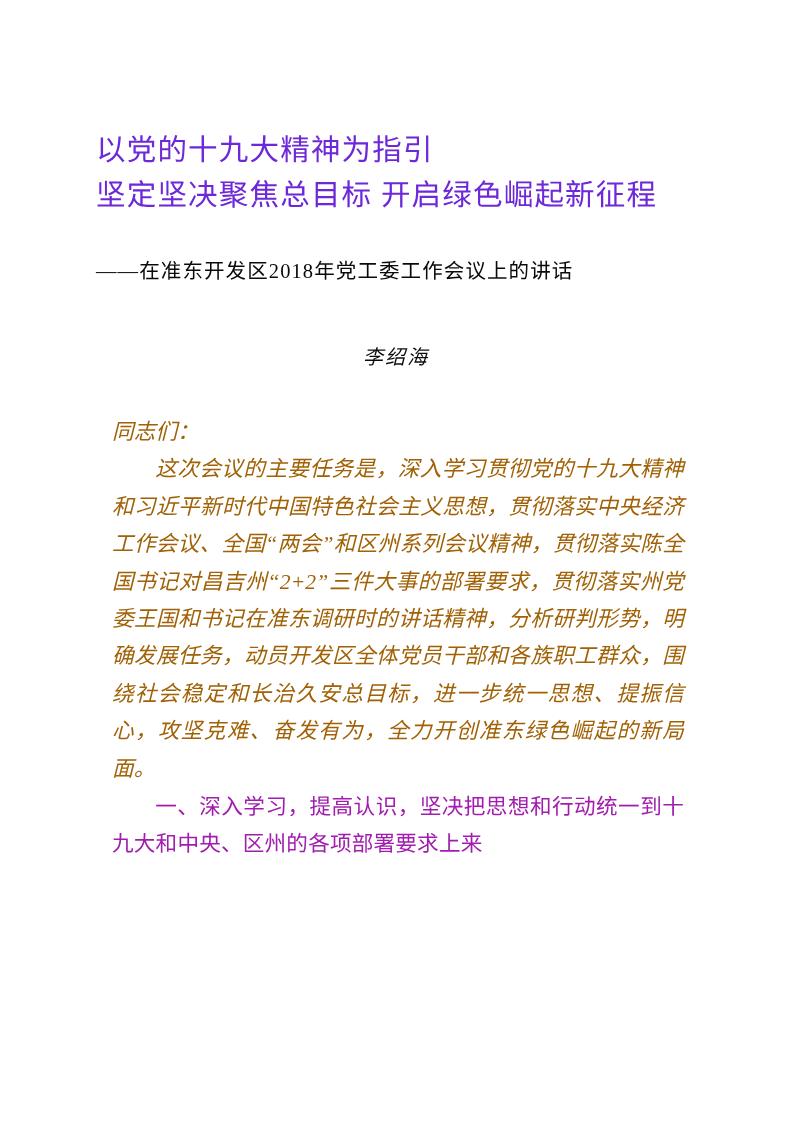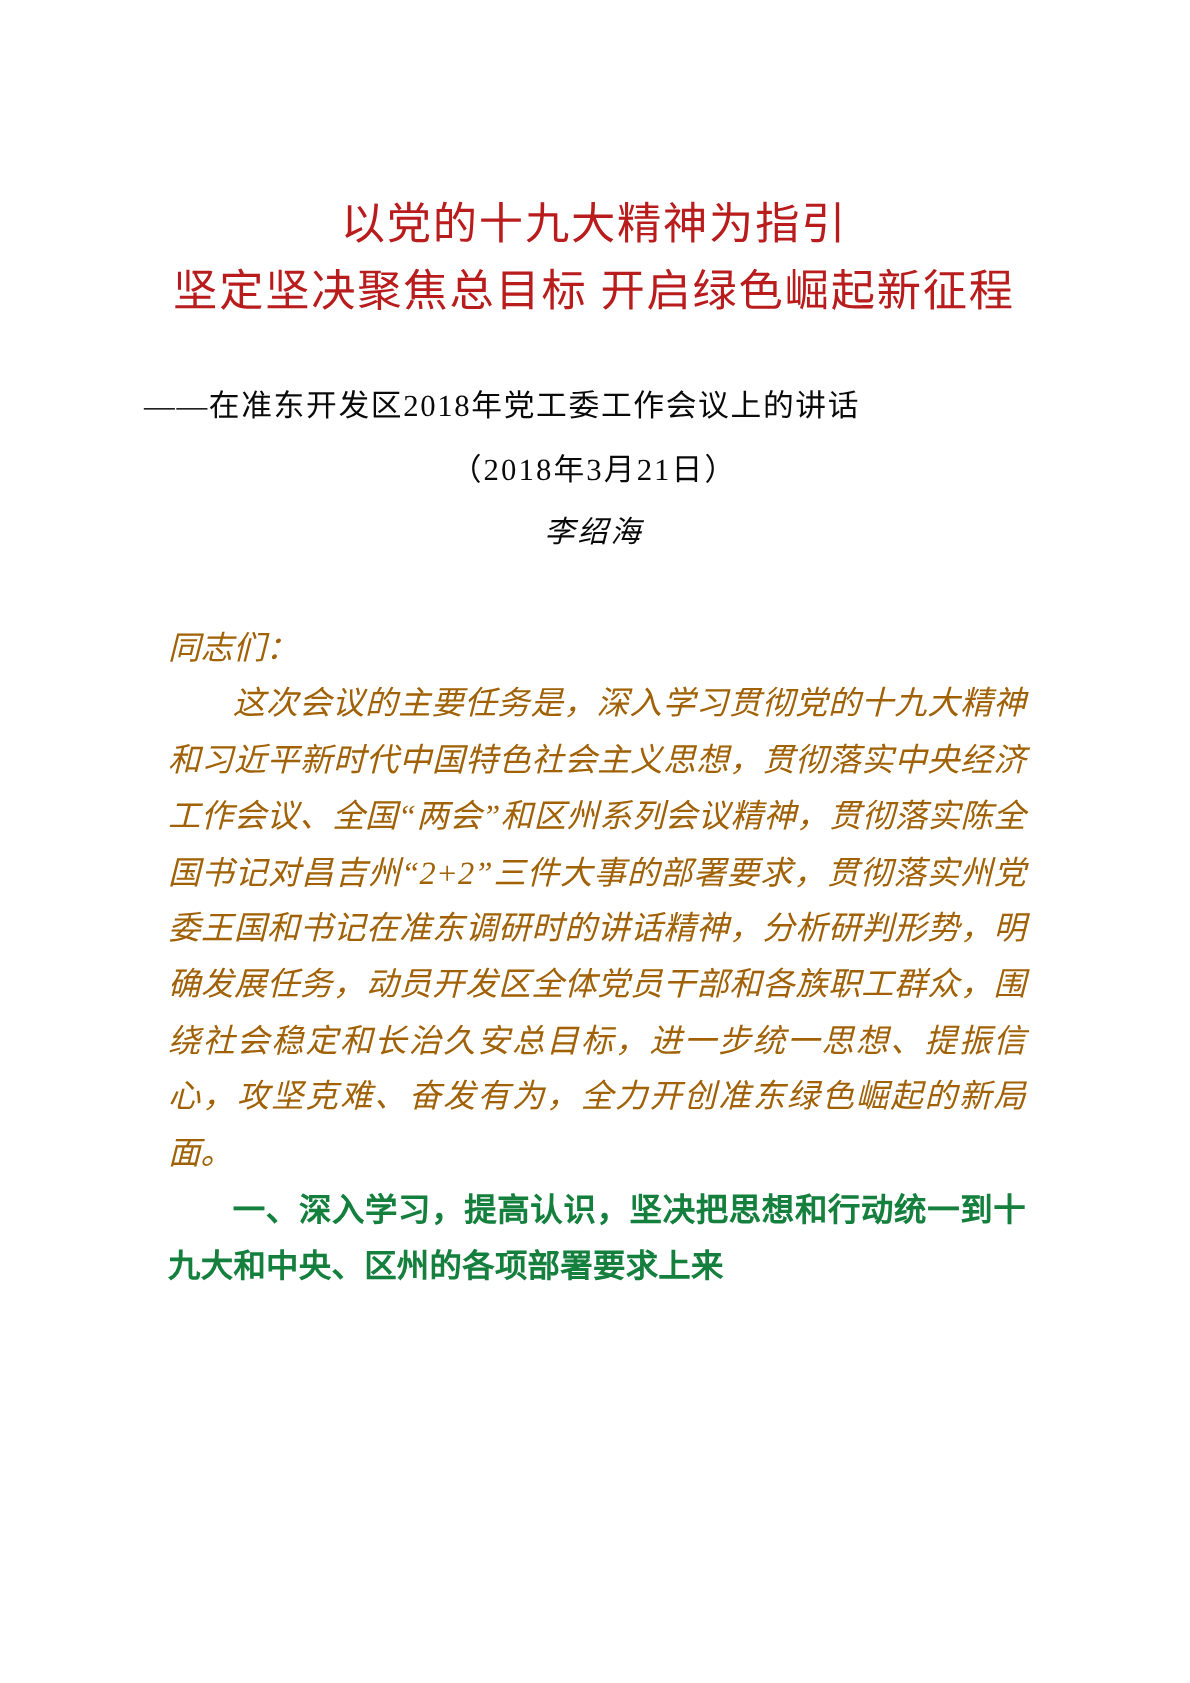--- a/index.html
+++ b/index.html
@@ -24,27 +24,27 @@
     padding: 0;
     background: #ffffff;
   }
 
   
   .doc-title {
     position: absolute;
     left: 96px;
     top: 128px;
     width: 600px;
-    text-align: center;
+    text-align: left;
     font-family: "Liberation Serif", "DejaVu Serif", serif;
     font-size: 29.5px;
     line-height: 45px;
     letter-spacing: 1.2px;
     font-weight: 400;
-    color: #b91c1c;
+    color: #6d28d9;
   }
   .doc-title .t-line {
     display: block;
     white-space: nowrap;
   }
   .doc-title .t-line.wrap {
     white-space: normal;
   }
 
   .subtitle {
@@ -72,21 +72,21 @@
     letter-spacing: 1.4px;
     color: #0a0a0a;
   }
 
   .author-line {
     position: absolute;
     left: 96px;
     top: 342px;
     width: 600px;
     text-align: center;
-    font-family: Liberation Mono, monospace;
+    font-family: Liberation Serif, serif;
     font-style: italic;
     font-size: 20px;
     line-height: 30px;
     letter-spacing: 2px;
     color: #0a0a0a;
   }
 
   
   .body-block {
     position: absolute;
@@ -112,40 +112,39 @@
     font-family: "Liberation Serif", "DejaVu Serif", serif;
     font-style: italic;
   }
 
   .para {
     text-indent: 2em;
   }
 
   .heading {
     font-family: "Liberation Sans", "DejaVu Sans", sans-serif;
-    font-weight: 700;
+    font-weight: 400;
     font-style: normal;
     text-indent: 2em;
     letter-spacing: 0.2px;
-    color: #15803d;
+    color: #a21caf;
   }
 </style>
 </head>
 <body>
 
 <div class="page">
 
   <div class="doc-title">
     <span class="t-line">以党的十九大精神为指引</span>
     <span class="t-line wrap">坚定坚决聚焦总目标 开启绿色崛起新征程</span>
   </div>
 
   <div class="subtitle">——在准东开发区2018年党工委工作会议上的讲话</div>
 
-  <div class="date-line">（2018年3月21日）</div>
 
   <div class="author-line">李绍海</div>
 
   <div class="body-block">
     <p class="salutation">同志们：</p>
     <p class="para">这次会议的主要任务是，深入学习贯彻党的十九大精神和习近平新时代中国特色社会主义思想，贯彻落实中央经济工作会议、全国“两会”和区州系列会议精神，贯彻落实陈全国书记对昌吉州“2+2”三件大事的部署要求，贯彻落实州党委王国和书记在准东调研时的讲话精神，分析研判形势，明确发展任务，动员开发区全体党员干部和各族职工群众，围绕社会稳定和长治久安总目标，进一步统一思想、提振信心，攻坚克难、奋发有为，全力开创准东绿色崛起的新局面。</p>
     <p class="heading">一、深入学习，提高认识，坚决把思想和行动统一到十九大和中央、区州的各项部署要求上来</p>
   </div>
 
 </div>

